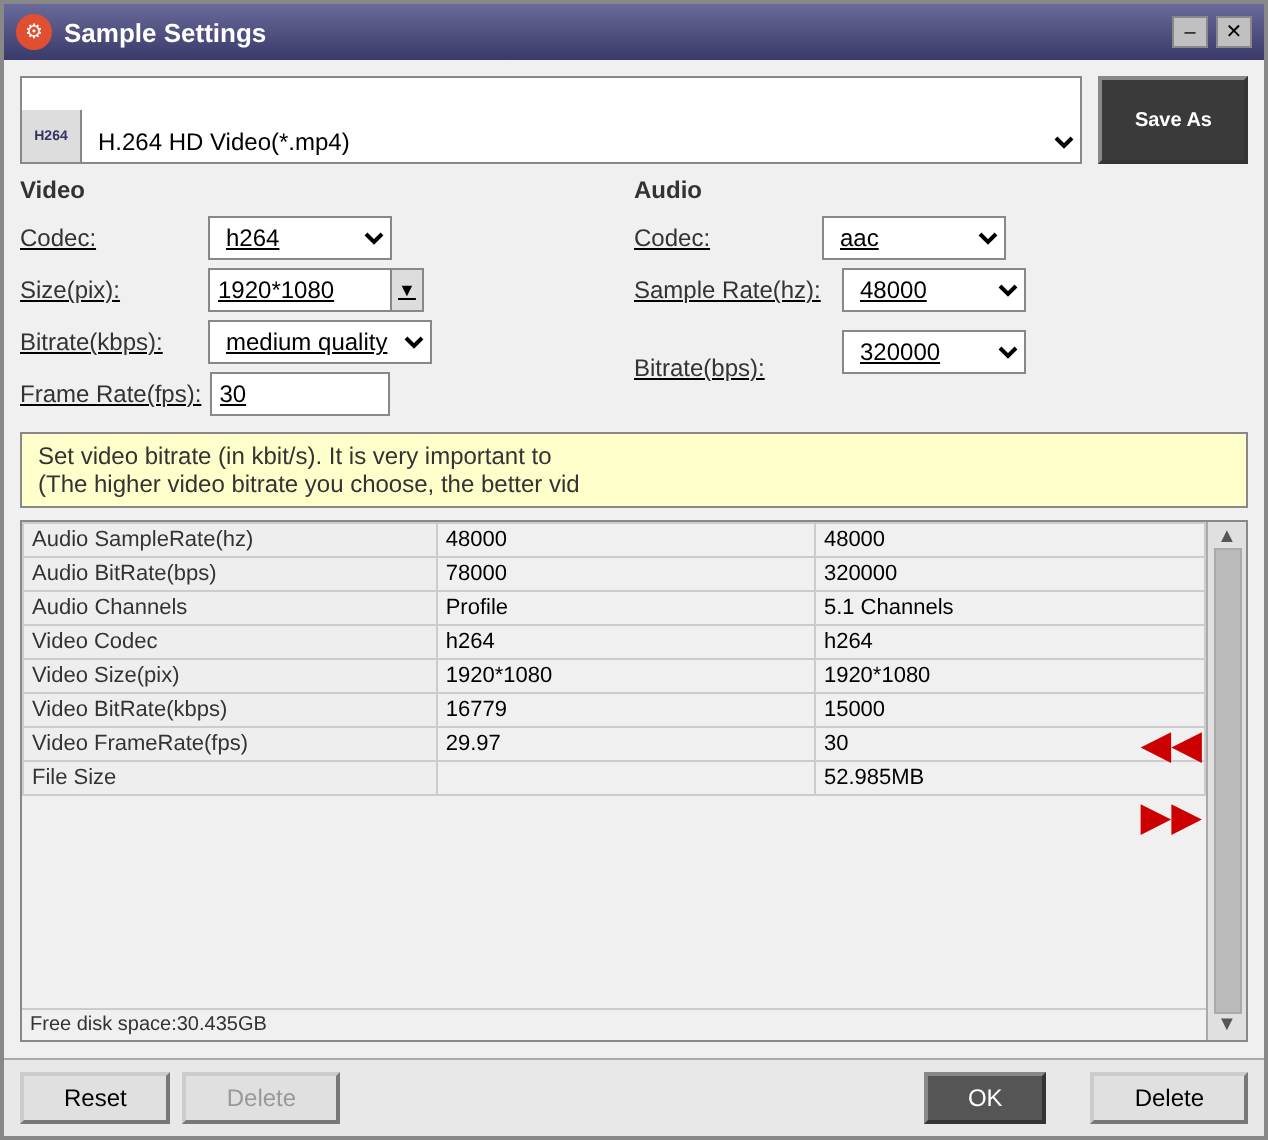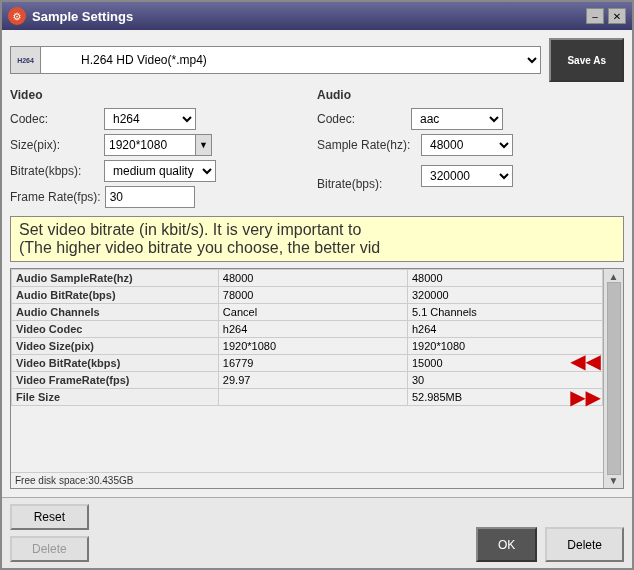--- a/index.html
+++ b/index.html
@@ -69,26 +69,25 @@
       padding: 8px;
       gap: 6px;
     }
     .top-row {
       display: flex;
       align-items: center;
       gap: 8px;
     }
     .profile-select-wrapper {
       display: flex;
-      align-items: center;
+      align-items: flex-end;
       border: 1px solid #888;
       background: white;
       flex: 1;
-      height: 28px;
-      gap: 32px;
+      height: 44px;
     }
     .profile-icon {
       width: 30px;
       height: 26px;
       background: #ddd;
       border-right: 1px solid #888;
       display: flex;
       align-items: center;
       justify-content: center;
       font-size: 8px;
@@ -125,20 +124,21 @@
     .group-label {
       font-weight: bold;
       font-size: 12px;
       color: #333;
       margin-bottom: 2px;
     }
     .field-row {
       display: flex;
       align-items: center;
       gap: 4px;
+      text-decoration: underline;
     }
     .field-label {
       color: #333;
       min-width: 90px;
     }
     .field-input-wrapper {
       display: flex;
       align-items: center;
       border: 1px solid #888;
       background: white;
@@ -168,21 +168,21 @@
       background: white;
       padding: 1px 4px;
       height: 22px;
       width: 90px;
       font-size: 12px;
     }
     .tooltip {
       background: #ffffcc;
       border: 1px solid #888;
       padding: 4px 8px;
-      font-size: 16px;
+      font-size: 12px;
       color: #333;
       position: relative;
       margin-top: 2px;
       z-index: 10;
     }
     .table-section {
       flex: 1;
       display: flex;
       flex-direction: column;
       border: 1px solid #888;
@@ -200,21 +200,20 @@
     }
     td {
       border: 1px solid #ccc;
       padding: 2px 4px;
       vertical-align: top;
     }
     td:first-child {
       width: 35%;
       background: #eee;
       color: #333;
-      font-weight: bold;
     }
     td:nth-child(2) {
       width: 32%;
     }
     td:nth-child(3) {
       width: 33%;
     }
     .scrollbar-area {
       position: absolute;
       right: 0;
@@ -251,26 +250,24 @@
       display: flex;
       justify-content: space-between;
       padding: 6px 8px;
       background: #e8e8e8;
       border-top: 1px solid #aaa;
       flex-shrink: 0;
     }
     .bottom-left {
       display: flex;
       gap: 6px;
-      flex-direction: column;
     }
     .bottom-right {
       display: flex;
-      gap: 8px;
-      margin-top: 23px;
+      gap: 22px;
     }
     .btn {
       padding: 4px 20px;
       border: 2px outset #ccc;
       background: #e0e0e0;
       cursor: pointer;
       font-size: 12px;
     }
     .btn:disabled {
       color: #999;
@@ -403,21 +400,21 @@
                 <td>48000</td>
                 <td>48000</td>
               </tr>
               <tr>
                 <td>Audio BitRate(bps)</td>
                 <td>78000</td>
                 <td>320000</td>
               </tr>
               <tr>
                 <td>Audio Channels</td>
-                <td>Cancel</td>
+                <td>Profile</td>
                 <td>5.1 Channels</td>
               </tr>
               <tr>
                 <td>Video Codec</td>
                 <td>h264</td>
                 <td>h264</td>
               </tr>
               <tr>
                 <td>Video Size(pix)</td>
                 <td>1920*1080</td>

